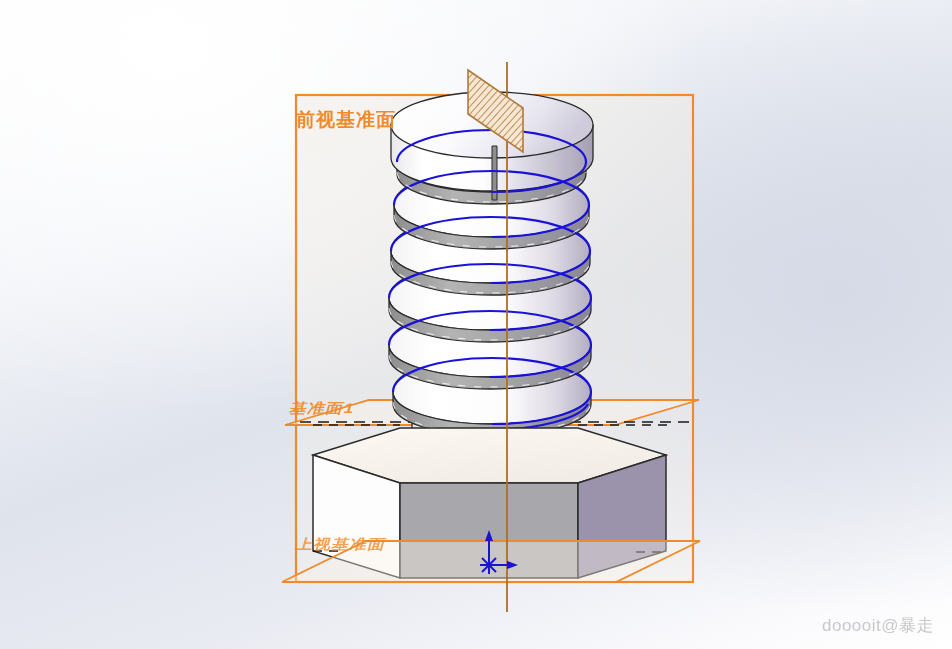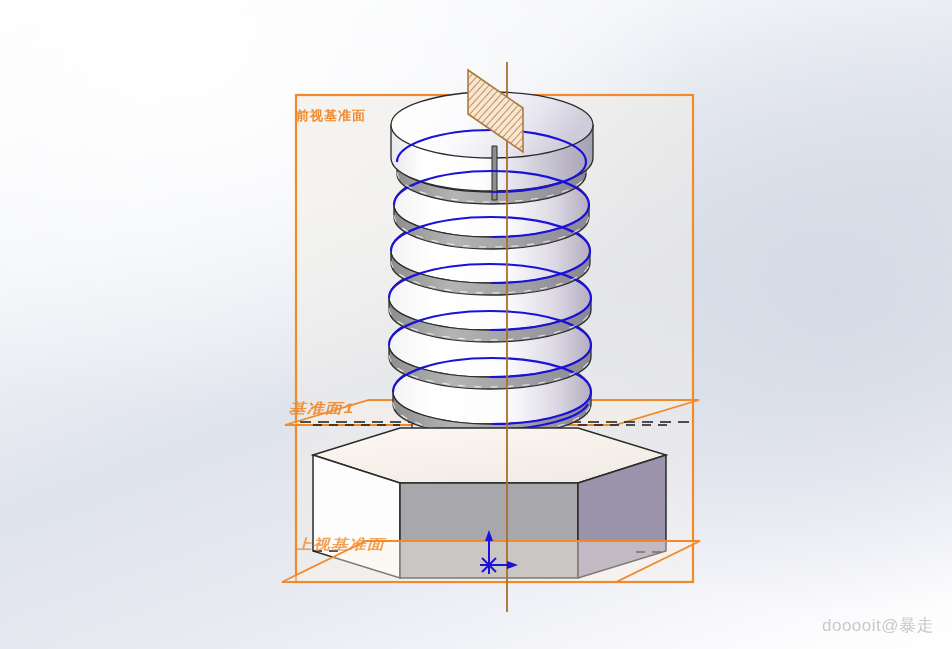--- a/index.html
+++ b/index.html
@@ -16,21 +16,21 @@
     background:
       radial-gradient(ellipse 900px 620px at 18% 8%, #ffffff 0%, rgba(255,255,255,0) 58%),
       radial-gradient(ellipse 700px 520px at 88% 45%, #d5dae6 0%, rgba(213,218,230,0) 62%),
       linear-gradient(160deg, #fdfdfe 0%, #f2f4f8 28%, #dfe3ec 52%, #e9ebf2 72%, #fbfbfd 92%, #ffffff 100%);
   }
   #scene { position: absolute; inset: 0; }
 
   .plane-label {
     position: absolute;
     color: #f08a2a;
-    font-size: 13px;
+    font-size: 19px;
     font-weight: 700;
     letter-spacing: 1px;
     white-space: nowrap;
     user-select: none;
   }
   .lbl-front { left: 296px; top: 107px; }
   .lbl-p1    { left: 290px; top: 397px; font-size: 17px; transform: skewX(-16deg) scaleY(0.82); opacity: .92; }
   .lbl-top   { left: 296px; top: 533px; font-size: 17px; transform: skewX(-16deg) scaleY(0.82); opacity: .80; }
 
   .watermark {

